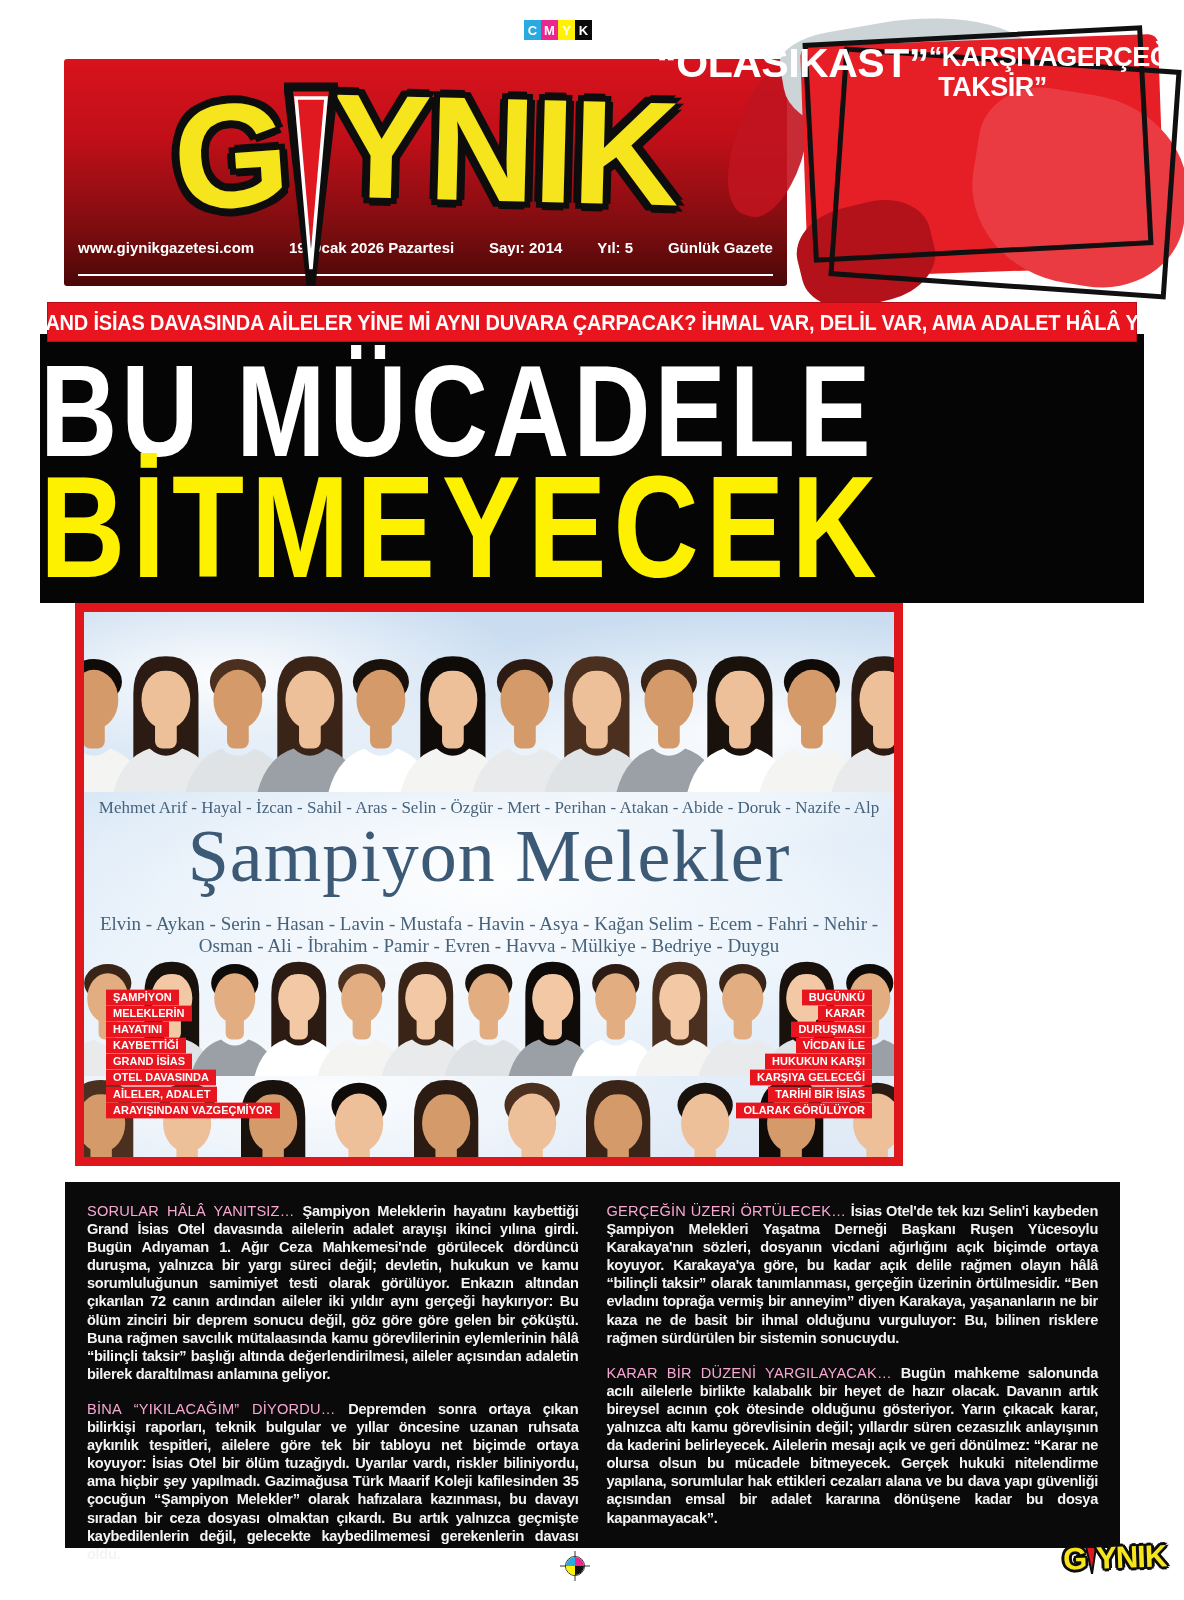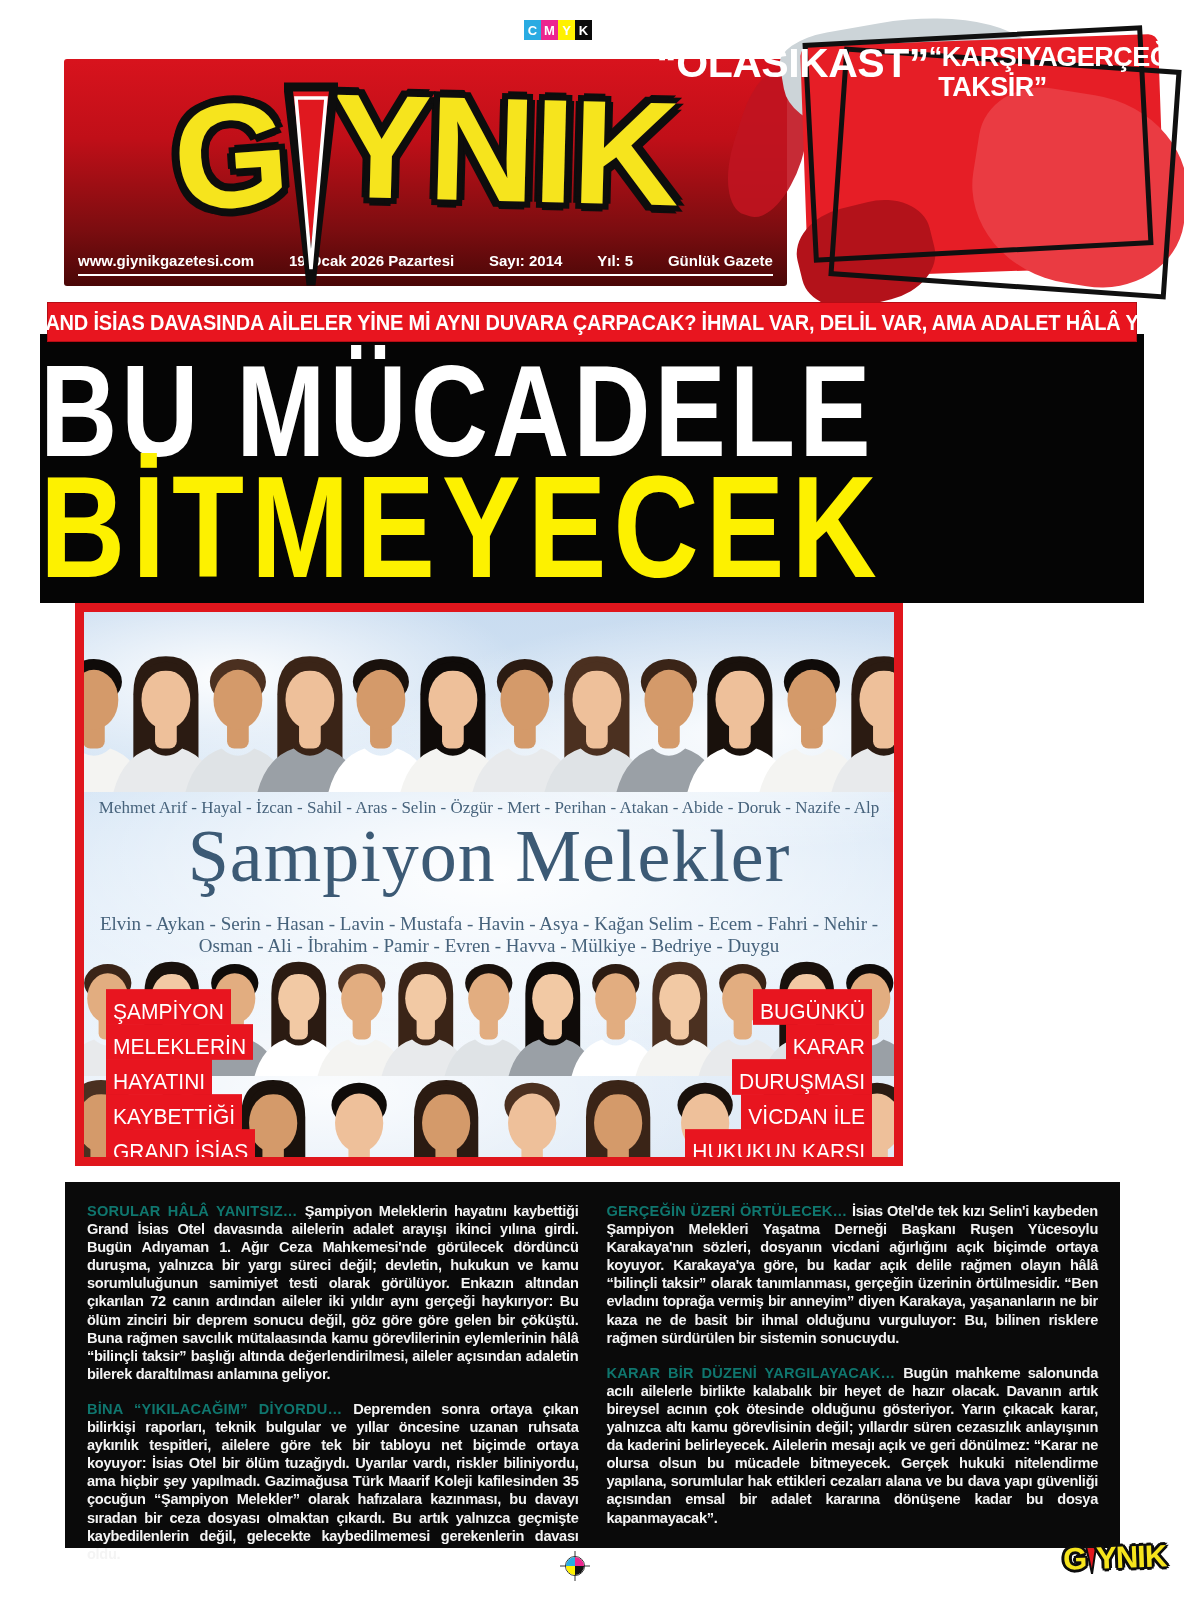--- a/index.html
+++ b/index.html
@@ -41,21 +41,21 @@
       -6px -6px 0 #0d0d0d, 6px -6px 0 #0d0d0d, -6px 6px 0 #0d0d0d, 6px 6px 0 #0d0d0d,
       -8px 0 0 #0d0d0d, 8px 0 0 #0d0d0d, 0 -8px 0 #0d0d0d, 0 8px 0 #0d0d0d;
   }
   .logo .g { transform:rotate(-4deg) translateY(6px); }
   .logo .rest { transform:rotate(1.5deg); }
   .logo-tri { display:inline-block; vertical-align:top; margin:22px -6px 0 -2px; position:relative; z-index:4; }
   .dateline {
     position:absolute; left:14px; right:14px; bottom:10px; z-index:2;
     display:flex; justify-content:space-between; align-items:flex-end;
     color:#fff; font-size:15px; font-weight:700;
-    border-bottom:2px solid #fff; padding-bottom:5px;
+    border-bottom:2px solid #fff; padding-bottom:18px;
   }
 
   
   .splash { position:absolute; left:792px; top:24px; width:392px; height:274px; }
   .streak { position:absolute; left:-8px; top:-6px; width:260px; height:120px;
     background:#ccd4d8; transform:rotate(-10deg); border-radius:20% 60% 40% 60%; }
   .red-blob { position:absolute; background:#e61e26; }
   .red-blob.a { inset:16px 22px 26px 12px; transform:rotate(-2deg); border-radius:10px; }
   .red-blob.b { inset:70px -4px 14px 180px; transform:rotate(9deg); border-radius:30% 50% 40% 50%; background:#ea3b42; }
   .red-blob.c { inset:180px 250px -6px 6px; transform:rotate(-14deg); border-radius:40%; background:#b3121a; }
@@ -114,35 +114,35 @@
   .names.bottom { top:301px; font-size:19px; }
   .photo-title {
     position:absolute; left:0; right:0; top:202px; text-align:center; z-index:3;
     font-family:"Liberation Serif","DejaVu Serif",serif;
     font-size:74px; color:#3c5a75; letter-spacing:1px;
   }
   .caption { position:absolute; top:378px; z-index:6; display:flex; flex-direction:column; }
   .caption.left  { left:22px;  align-items:flex-start; }
   .caption.right { right:22px; align-items:flex-end; text-align:right; }
   .chip {
-    background:#e8151f; color:#fff; font-weight:400; font-size:21px; line-height:1.1;
-    padding:9px 7px 2px; margin-bottom:1px; white-space:nowrap; transform:scaleY(1.05);
+    background:#e8151f; color:#fff; font-weight:700; font-size:11px; line-height:1.1;
+    padding:1px 7px 2px; margin-bottom:1px; white-space:nowrap; transform:scaleY(1.05);
   }
 
   
   .body-panel {
     position:absolute; left:65px; top:1182px; width:1055px; height:366px;
     background:#0a0a0a; display:flex; gap:28px; padding:20px 22px;
   }
   .col { flex:1 1 0; }
   .article {
     color:#f4f4f4; font-size:14.6px; font-weight:700; line-height:1.24;
     letter-spacing:-0.3px; text-align:justify; margin-bottom:17px;
   }
-  .article .lead { color:#0f766e; font-weight:700; letter-spacing:0.2px; }
+  .article .lead { color:#f9a8d4; font-weight:400; letter-spacing:0.2px; }
 
   
   .regmark { position:absolute; left:560px; top:1551px; }
   .mini-logo {
     position:absolute; right:18px; top:1540px; z-index:2;
     font-size:31px; font-weight:900; color:#f6e41d; letter-spacing:-1px;
     transform:rotate(-2deg); white-space:nowrap;
   }
   .mini-logo span {
     text-shadow:

